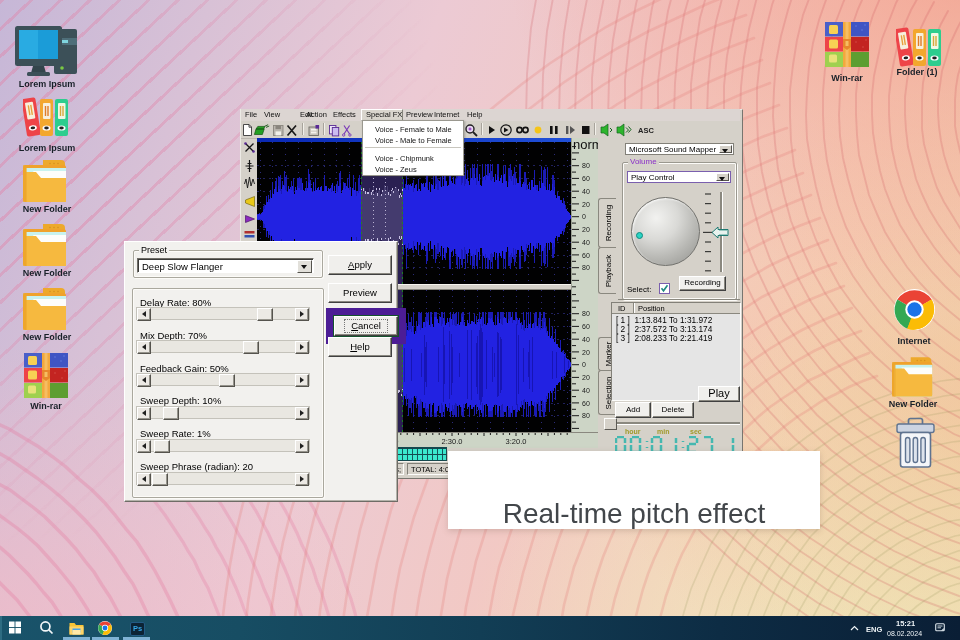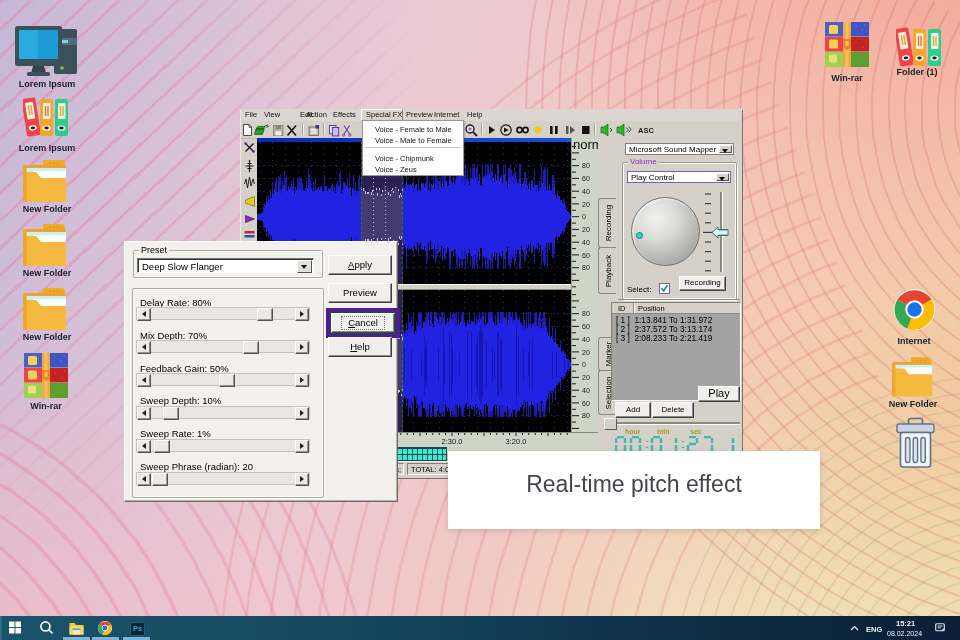--- a/index.html
+++ b/index.html
@@ -14,21 +14,21 @@
   linear-gradient(108deg, #c6b7d7 0%, #d8c1d6 18%, #eccad4 38%, #f2c9c4 58%, #f5d3bd 78%, #f0ddba 100%);}
 #stripes{position:absolute;left:0;top:0;width:640px;height:640px;
  background:repeating-linear-gradient(137deg, rgba(226,130,168,0.45) 0 3px, rgba(0,0,0,0) 3px 20px);
  -webkit-mask-image:radial-gradient(620px 560px at 0% 22%, rgba(0,0,0,0.95) 20%, transparent 72%);
  mask-image:radial-gradient(620px 560px at 0% 22%, rgba(0,0,0,0.95) 20%, transparent 72%);}
 .lbl{position:absolute;font-size:9px;font-weight:bold;color:#182028;text-align:center;white-space:nowrap;transform:translateX(-50%)}
 .win{position:absolute;left:240px;top:109px;width:501px;height:368px;background:#d5d1c9;
  border-left:1px solid #eceae5;border-top:1px solid #eceae5;border-right:1px solid #77756f;border-bottom:1px solid #77756f;}
 .menu-it{position:absolute;top:110px;font-size:7.5px;color:#101010;white-space:nowrap}
 .tb-sep{position:absolute;top:123px;width:1px;height:12px;background:#a8a49c;border-right:1px solid #f2f0ea}
-.sunk{border-top:1px solid #828078;border-left:1px solid #828078;border-bottom:1px solid #fdfdfb;border-right:1px solid #fdfdfb;background:#a3a3a3}
+.sunk{border-top:1px solid #828078;border-left:1px solid #828078;border-bottom:1px solid #fdfdfb;border-right:1px solid #fdfdfb;background:#e5e5e5}
 .rais{border-top:1px solid #fdfdfb;border-left:1px solid #fdfdfb;border-bottom:1px solid #5c5a54;border-right:1px solid #5c5a54;background:#d5d1c9}
 .btn{position:absolute;background:#f0efec;border-top:1px solid #fff;border-left:1px solid #fff;border-right:1px solid #404040;border-bottom:1px solid #404040;
  box-shadow:inset -1px -1px 0 #8a8880;text-align:center;color:#000}
 .grp{position:absolute;border:1px solid #9a988f;box-shadow:inset 0 0 0 1px #fcfbf8, 1px 1px 0 #fcfbf8;border-radius:2px}
 .dlbl{position:absolute;font-size:9.5px;color:#000;white-space:nowrap}
 .sb{position:absolute;height:13px;background:#e9e7e1;border:1px solid #c4c2ba}
 .sb .ar{position:absolute;top:0;width:12px;height:11px;background:#ece9e4;border-top:1px solid #fff;border-left:1px solid #fff;border-right:1px solid #55534d;border-bottom:1px solid #55534d;box-shadow:inset -1px -1px 0 #96948c}
 .sb .th{position:absolute;top:0;width:14px;height:11px;background:#eceae5;border-top:1px solid #fff;border-left:1px solid #fff;border-right:1px solid #55534d;border-bottom:1px solid #55534d;box-shadow:inset -1px -1px 0 #96948c}
 .tri-l{width:0;height:0;border:3px solid transparent;border-right:4px solid #202020;position:absolute;left:1px;top:2px}
 .tri-r{width:0;height:0;border:3px solid transparent;border-left:4px solid #202020;position:absolute;left:4px;top:2px}
@@ -713,35 +713,35 @@
 <div class="ar" style="left:0">
       <div class="tri-l"></div>
     </div>
 <div class="ar" style="right:0">
       <div class="tri-r"></div>
     </div>
 <div class="th" style="left:15px"></div>
   </div>
 <div class="btn" style="left:328px;top:255px;width:62px;height:18px;font-size:9.5px;line-height:17px"><span style="text-decoration:underline">A</span>pply</div>
 <div class="btn" style="left:328px;top:283px;width:62px;height:18px;font-size:9.5px;line-height:17px">Preview</div>
-<div class="abs" style="left:326px;top:308px;width:66px;height:22px;border:4px solid #4c1d95;background:#14532d">
+<div class="abs" style="left:326px;top:308px;width:66px;height:22px;border:7px solid #4c1d95;background:#14532d">
     <div class="btn" style="left:1px;top:1px;width:62px;height:18px;font-size:9.5px;line-height:17px;box-sizing:content-box"><span style="outline:1px dotted #777;padding:0 6px 1px"><span style="text-decoration:underline">C</span>ancel</span></div>
   </div>
 <div class="btn" style="left:328px;top:337px;width:62px;height:18px;font-size:9.5px;line-height:17px"><span style="text-decoration:underline">H</span>elp</div>
 <div class="abs" style="left:362px;top:120px;width:102px;height:56px;background:#fff;
 border:1px solid #9a988f;box-shadow:1px 1px 2px rgba(60,60,60,0.35);box-sizing:border-box"></div>
 <div class="abs" style="left:375px;top:124.5px;font-size:7.5px;color:#141414;white-space:nowrap">Voice - Female to Male</div>
 <div class="abs" style="left:375px;top:135.5px;font-size:7.5px;color:#141414;white-space:nowrap">Voice - Male to Female</div>
 <div class="abs" style="left:375px;top:153.5px;font-size:7.5px;color:#141414;white-space:nowrap">Voice - Chipmunk</div>
 <div class="abs" style="left:375px;top:164.5px;font-size:7.5px;color:#141414;white-space:nowrap">Voice - Zeus</div>
 <div class="abs" style="left:365px;top:147px;width:96px;height:1px;background:#c8c6be"></div>
 <div class="abs" style="left:448px;top:451px;width:372px;height:78px;background:#fff;
 box-shadow:0 2px 6px rgba(120,90,80,0.25)"></div>
-<div class="abs" style="left:448px;top:471px;width:372px;text-align:center;
-font-size:23px;color:#42464a">Real-time pitch effect</div>
+<div class="abs" style="left:448px;top:498px;width:372px;text-align:center;
+font-size:28px;color:#42464a">Real-time pitch effect</div>
 <div class="abs" style="left:0;top:616px;width:960px;height:24px;
 background:linear-gradient(90deg,#19536a 0%,#174d63 25%,#123e55 50%,#0d2c44 75%,#0a1e35 100%)"></div>
 <div class="abs" style="left:0;top:616px;width:2px;height:24px;background:#2e6c82"></div>
 <svg class="abs" style="left:9px;top:621px" width="12" height="13" viewBox="0 0 13 13">
 <rect x="0" y="0" width="6" height="6" fill="#fff"></rect>
     <rect x="7" y="0" width="6" height="6" fill="#fff"></rect>
 <rect x="0" y="7" width="6" height="6" fill="#fff"></rect>
     <rect x="7" y="7" width="6" height="6" fill="#fff"></rect>
   </svg>
 <svg class="abs" style="left:39px;top:620px" width="15" height="15" viewBox="0 0 14 14">

